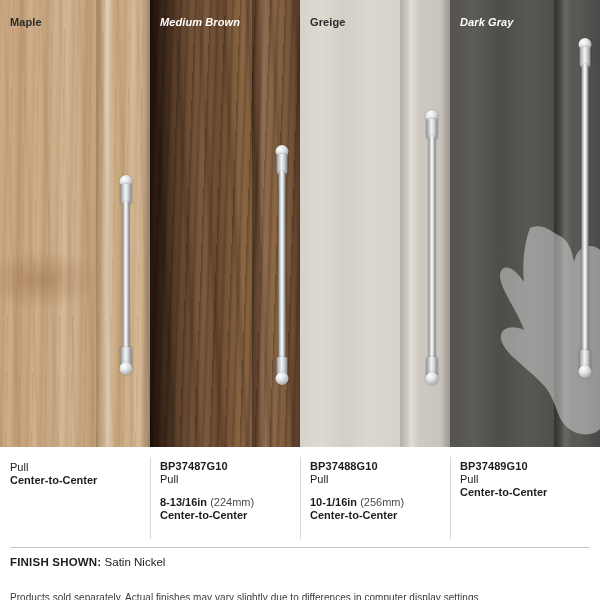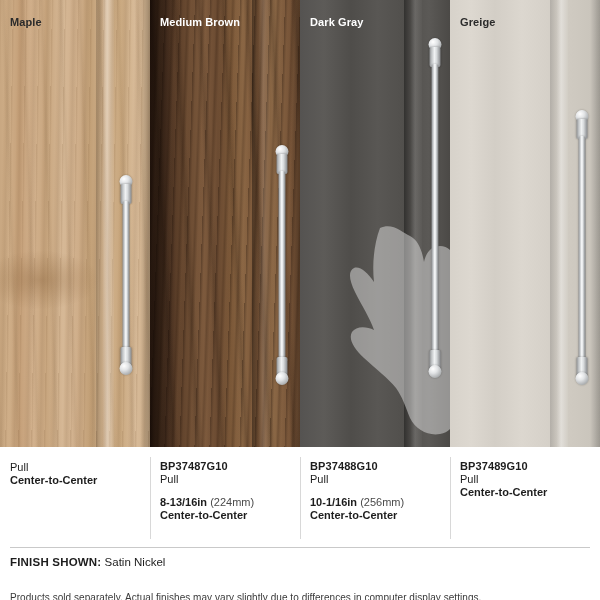--- a/index.html
+++ b/index.html
@@ -38,21 +38,21 @@
   .panel-label {
     position: absolute;
     top: 16px;
     left: 10px;
     font-size: 11px;
     font-weight: 600;
     letter-spacing: 0.1px;
     z-index: 6;
   }
   .label-dark { color: #2b2b2b; }
-  .label-light { color: #ffffff; }
+  .label-light { color: #ffffff; font-style: italic; }
 
   
   .bg {
     position: absolute;
     inset: 0;
   }
 
   
   .maple-base {
     background:
@@ -316,54 +316,54 @@
       <div class="pull" style="left:119px; top:145px; width:26px; height:240px;">
         <div class="cap" style="top:0px;"></div>
         <div class="post" style="top:9px;"></div>
         <div class="bar" style="top:26px; height:190px;"></div>
         <div class="post" style="top:212px;"></div>
         <div class="cap" style="top:227px;"></div>
       </div>
     </div>
 
     <div class="panel">
-      <div class="bg dgray-base"></div>
-      <div class="groove dark" style="left:104px;"></div>
-      <div class="panel-label label-light">Dark Gray</div>
-
-      <svg class="hand" viewBox="0 0 120 215">
-        <path d="M44,6 C38,22 36,42 38,60 C31,50 24,44 18,46 C12,49 13,58 19,70
-                 C26,84 34,96 38,108 C30,104 20,104 16,110 C12,117 18,127 28,136
-                 C40,147 52,156 60,166 C66,174 70,186 74,196 C80,208 92,214 104,212
-                 C116,210 120,200 120,188 L120,40 C118,30 112,24 104,24
-                 C96,24 90,30 88,40 C86,28 82,18 74,14 C66,10 56,0 44,6 Z" fill="#e9e9e9" opacity="0.85"></path>
-      </svg>
-
-      <div class="pull" style="left:122px; top:38px; width:26px; height:340px;">
-        <div class="cap" style="top:0px;"></div>
-        <div class="post" style="top:9px;"></div>
-        <div class="bar" style="top:26px; height:290px;"></div>
-        <div class="post" style="top:312px;"></div>
-        <div class="cap" style="top:327px;"></div>
-      </div>
-    </div>
-
-    <div class="panel">
       <div class="bg greige-base"></div>
       <div class="groove light" style="left:100px;"></div>
       <div class="edge-shadow-right"></div>
       <div class="panel-label label-dark">Greige</div>
       <div class="pull" style="left:119px; top:110px; width:26px; height:275px;">
         <div class="cap" style="top:0px;"></div>
         <div class="post" style="top:9px;"></div>
         <div class="bar" style="top:26px; height:225px;"></div>
         <div class="post" style="top:247px;"></div>
         <div class="cap" style="top:262px;"></div>
       </div>
     </div>
+
+    <div class="panel">
+      <div class="bg dgray-base"></div>
+      <div class="groove dark" style="left:104px;"></div>
+      <div class="panel-label label-light">Dark Gray</div>
+
+      <svg class="hand" viewBox="0 0 120 215">
+        <path d="M44,6 C38,22 36,42 38,60 C31,50 24,44 18,46 C12,49 13,58 19,70
+                 C26,84 34,96 38,108 C30,104 20,104 16,110 C12,117 18,127 28,136
+                 C40,147 52,156 60,166 C66,174 70,186 74,196 C80,208 92,214 104,212
+                 C116,210 120,200 120,188 L120,40 C118,30 112,24 104,24
+                 C96,24 90,30 88,40 C86,28 82,18 74,14 C66,10 56,0 44,6 Z" fill="#e9e9e9" opacity="0.85"></path>
+      </svg>
+
+      <div class="pull" style="left:122px; top:38px; width:26px; height:340px;">
+        <div class="cap" style="top:0px;"></div>
+        <div class="post" style="top:9px;"></div>
+        <div class="bar" style="top:26px; height:290px;"></div>
+        <div class="post" style="top:312px;"></div>
+        <div class="cap" style="top:327px;"></div>
+      </div>
+    </div>
   </div>
 
   <div class="ghost">FINISH SHOWN: SATIN NICKEL</div>
 
   <div class="specs">
     <div class="spec">
       <div class="ptype">Pull</div>
       <div class="ctc">Center-to-Center</div>
     </div>
 

